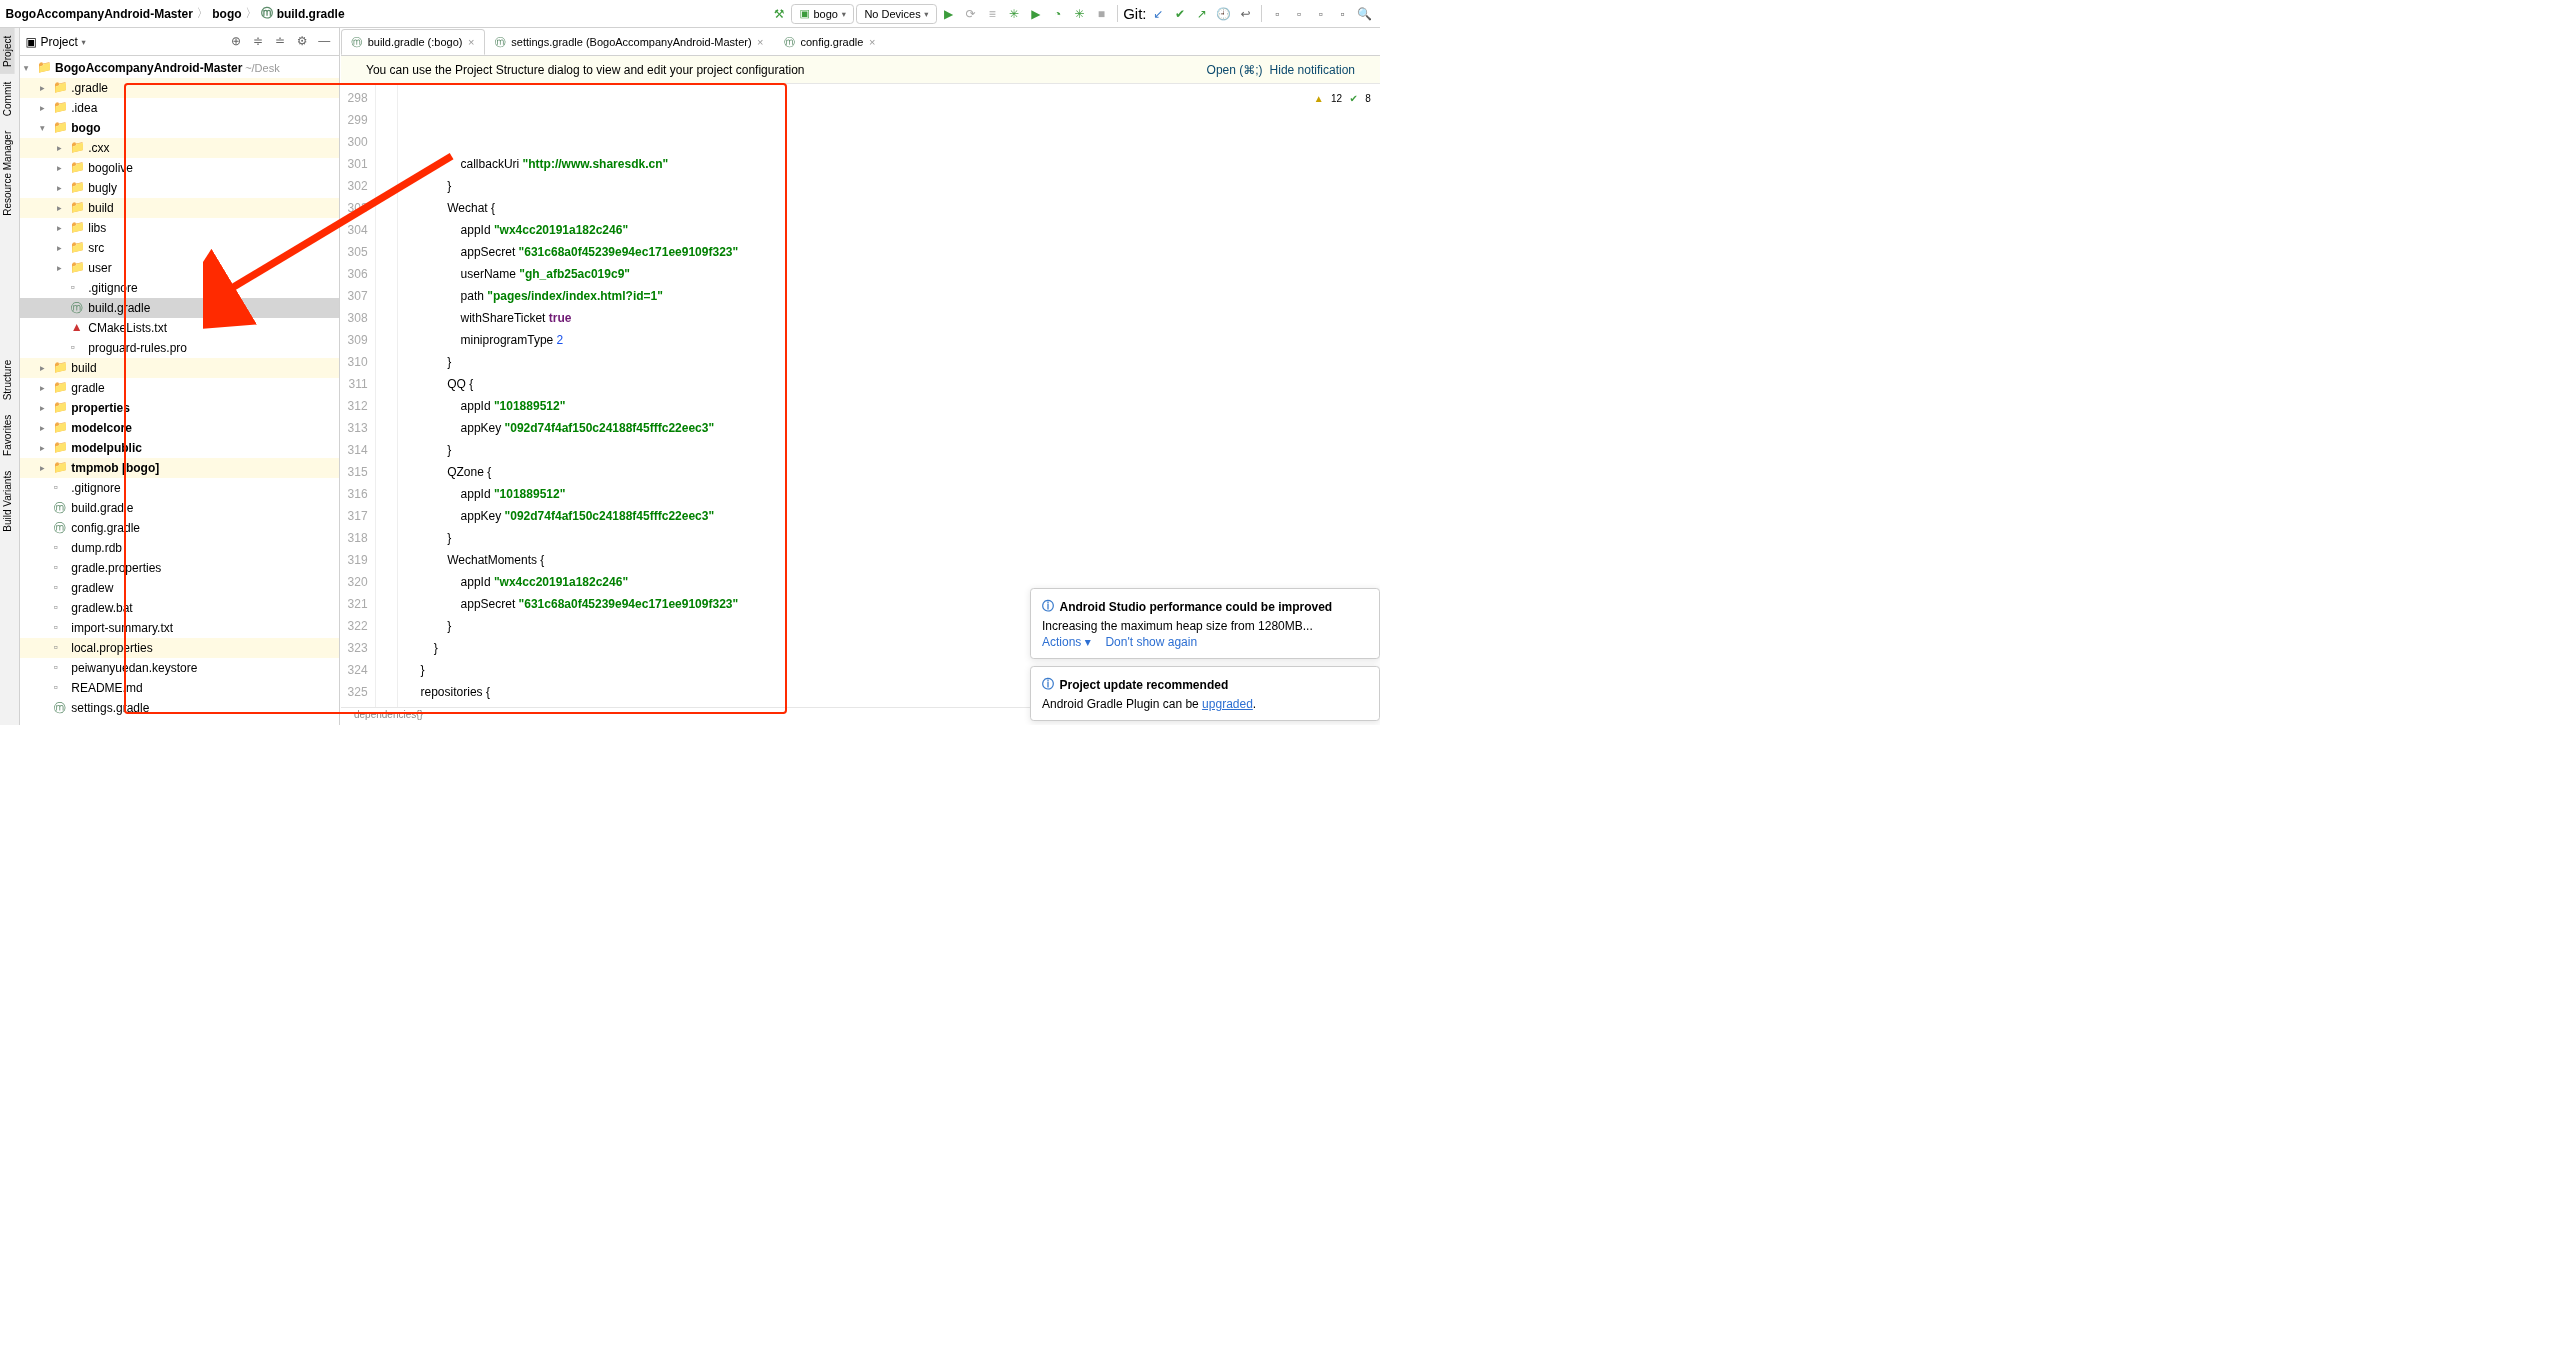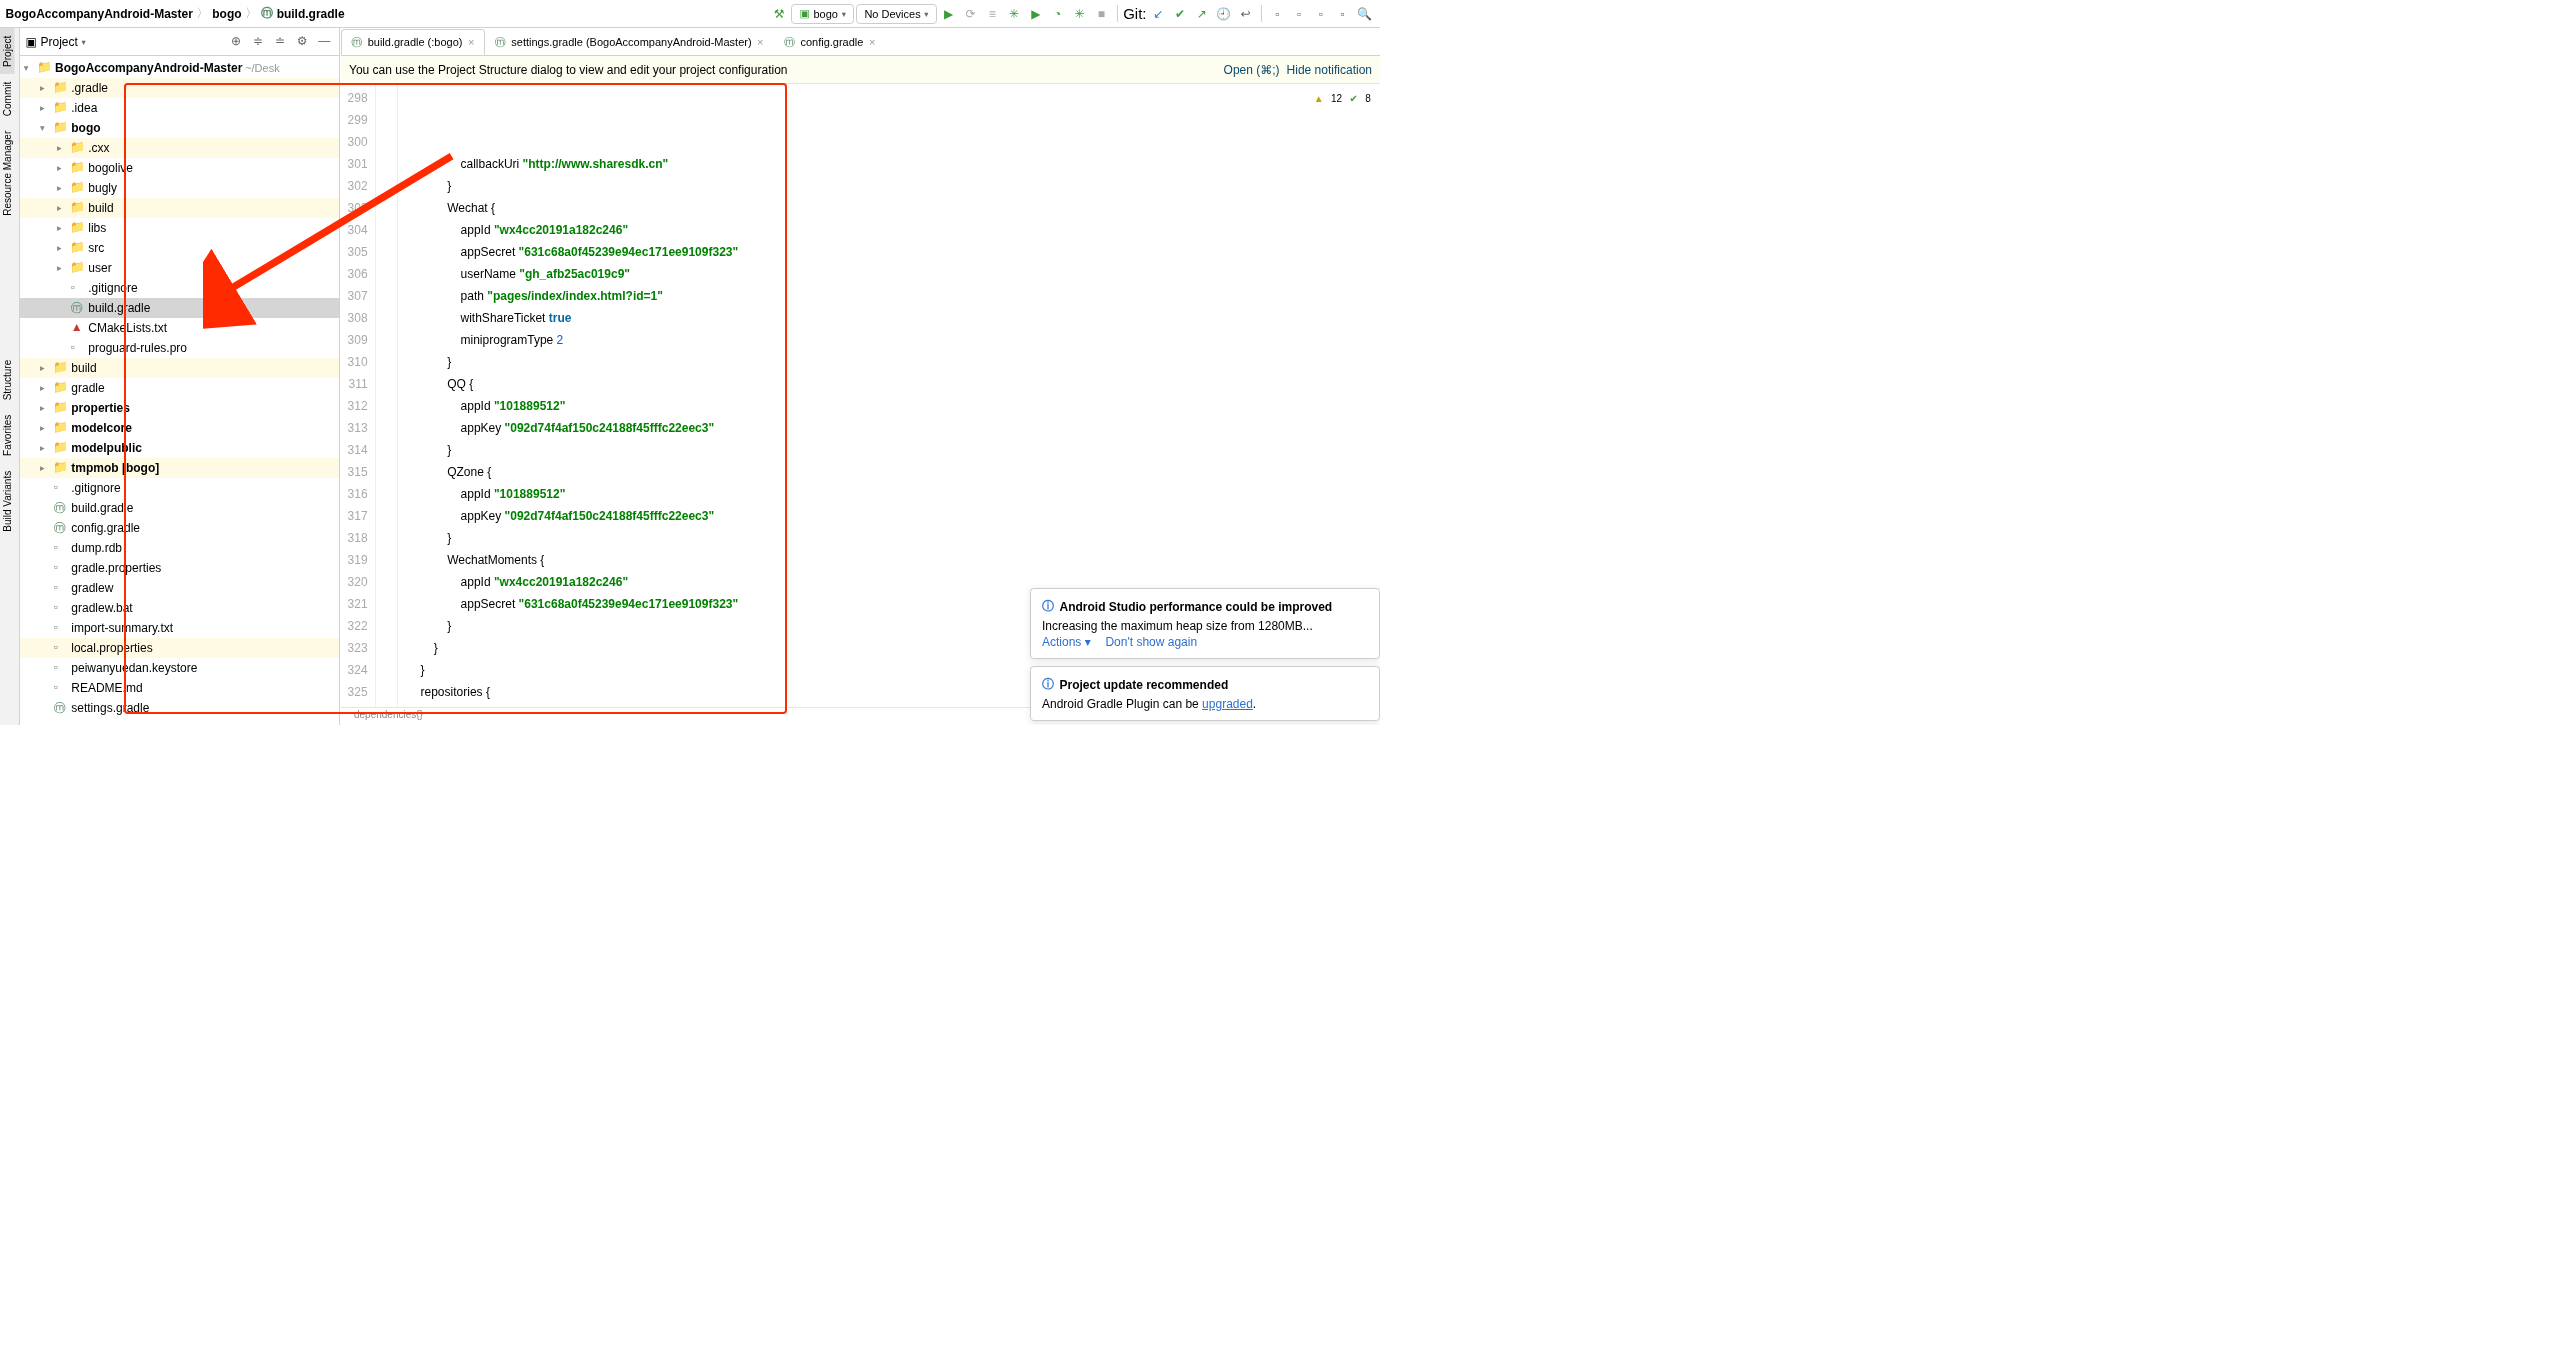--- a/index.html
+++ b/index.html
@@ -44,29 +44,29 @@
 .folder-grey{color:#999;}
 .file-grey{color:#888;}
 .gradle-c{color:#5c8c6a;}
 
 
 .editor-area{position:absolute;left:341px;right:0;top:28px;bottom:0;display:flex;flex-direction:column;}
 .ed-tabs{height:28px;border-bottom:0.9px solid #d1d1d1;display:flex;align-items:flex-end;}
 .ed-tab{height:26px;display:flex;align-items:center;gap:5.5px;padding:0 9.2px;border:0.9px solid transparent;font-size:11px;cursor:pointer;}
 .ed-tab.active{border:0.9px solid #d1d1d1;border-bottom:0.9px solid #fff;border-radius:3.7px 3.7px 0 0;background:#fff;}
 .ed-tab .close{color:#999;font-size:11px;}
-.ed-banner{height:28px;border-bottom:0.9px solid #e6e6e6;display:flex;align-items:center;padding:0 8px;font-size:12px;background:#fdfdf0;}
+.ed-banner{height:28px;border-bottom:0.9px solid #e6e6e6;display:flex;align-items:center;padding:0 25px;font-size:12px;background:#fdfdf0;}
 .ed-banner .sp{flex:1;}
 .ed-banner a{color:#0c4a6e;text-decoration:none;margin-left:7px;}
 .ed-body{flex:1;display:flex;position:relative;overflow:hidden;}
 .gutter{width:35px;background:#fff;border-right:0.9px solid #eee;text-align:right;padding:2.8px 7.4px 2.8px 0;color:#aaa;font:12px "Menlo","Consolas",monospace;line-height:22px;}
 .gutter2{width:22px;border-right:0.9px solid #eee;}
 .code{flex:1;padding:2.8px 0 2.8px 9.2px;font:12px "Menlo","Consolas",monospace;line-height:22px;white-space:pre;position:relative;overflow:hidden;}
 .str{color:#008000;font-weight:600;}
-.kw{color:#0369a1;font-weight:600;}
+.kw{color:#701a75;font-weight:600;}
 .num{color:#1750eb;}
 .red-box{position:absolute;border:2.8px solid #ff2a00;border-radius:3.7px;left:124px;top:83px;width:663px;height:631px;pointer-events:none;}
 .arrow-ann{position:absolute;left:203px;top:147px;pointer-events:none;}
 .crumbtrail{height:18.4px;border-top:0.9px solid #e6e6e6;font-size:10px;color:#888;padding:1.8px 13px;}
 .inspections{position:absolute;right:9.2px;top:3.7px;display:flex;gap:7.4px;align-items:center;font-size:10px;}
 .insp-w{color:#c9a100;}
 .insp-ok{color:#3c9c3c;}
 
 
 .notif{position:absolute;right:0;width:350px;background:#fff;border:0.9px solid #ccc;border-radius:3.7px;box-shadow:0 1.8px 7.4px rgba(0,0,0,.1);padding:9.2px 11px;font-size:12px;}

